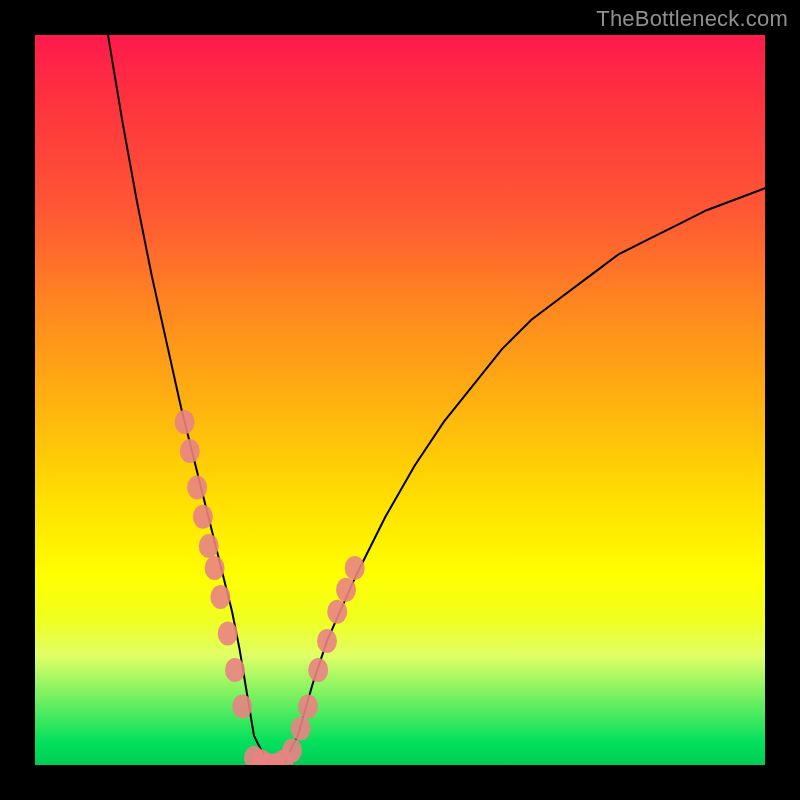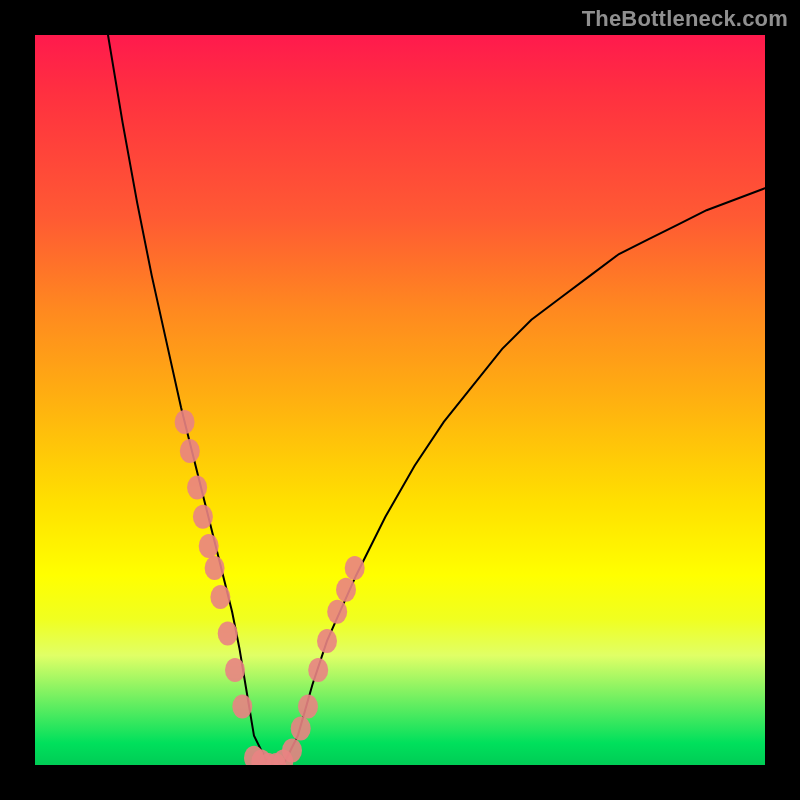--- a/index.html
+++ b/index.html
@@ -39,21 +39,21 @@
       #00e05c 97%,
       #00cc55 100%
     );
   }
   .watermark {
     position: absolute;
     top: 6px;
     right: 12px;
     color: #8f8f8f;
     font-size: 22px;
-    font-weight: 700;
+    font-weight: 400;
     letter-spacing: 0.2px;
   }
   svg.curve {
     position: absolute;
     left: 0;
     top: 0;
     width: 730px;
     height: 730px;
   }
 </style>

